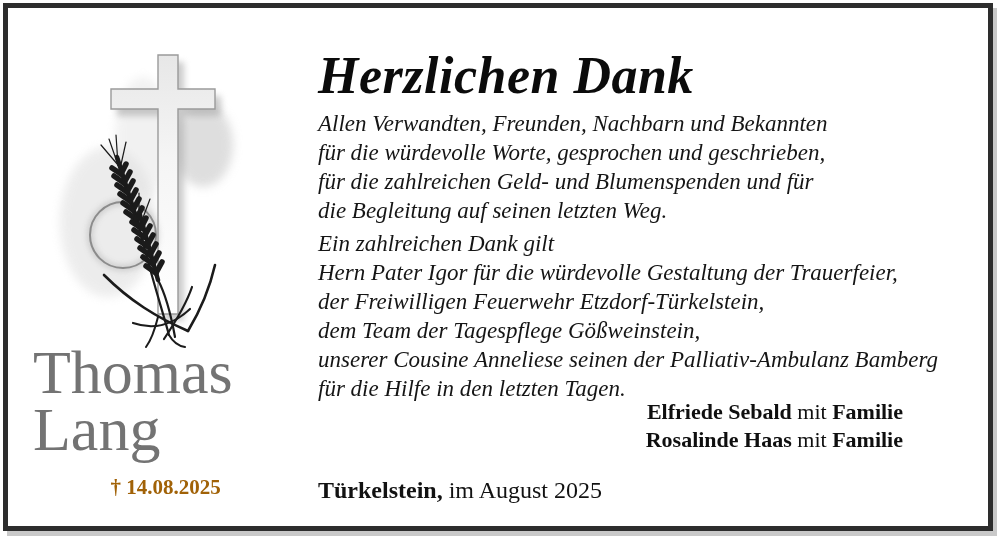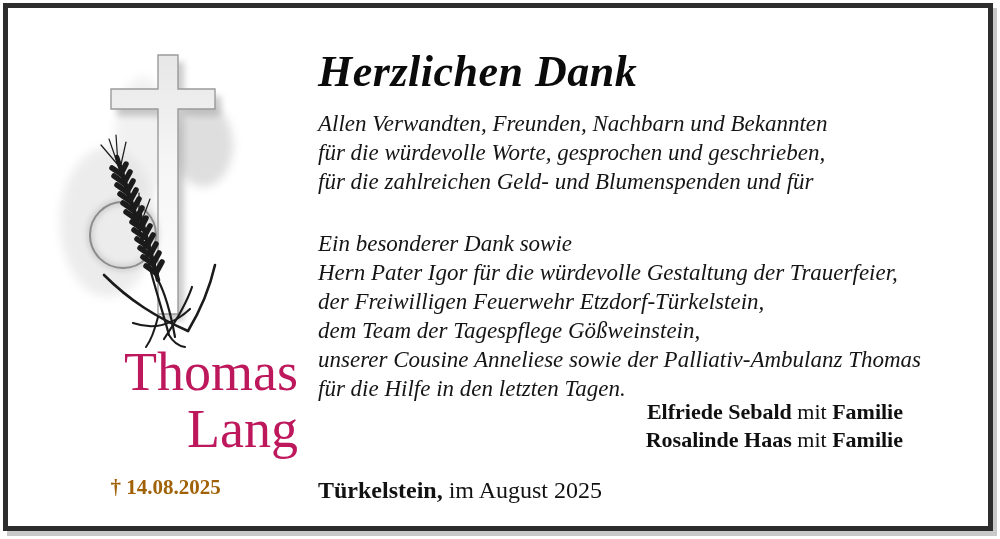--- a/index.html
+++ b/index.html
@@ -11,30 +11,30 @@
     border:5px solid #2d2d2d; background:#ffffff;
     box-shadow:4px 5px 0 #c9c9c9;
   }
 
   .illustration {
     position:absolute; left:30px; top:8px; width:240px; height:332px;
   }
 
   .deceased-name {
     position:absolute; left:25px; top:336px; width:265px;
-    text-align:right; font-size:54px; line-height:57px; color:#be185d;
+    text-align:left; font-size:62px; line-height:57px; color:#737373;
   }
   .death-date {
     position:absolute; left:25px; top:467px; width:265px;
     text-align:center; font-size:21px; font-weight:bold; color:#a16207;
   }
 
   .title {
     position:absolute; left:310px; top:38px;
-    font-size:44px; font-weight:bold; font-style:italic;
+    font-size:52px; font-weight:bold; font-style:italic;
     letter-spacing:0.5px; color:#0b0b0b; white-space:nowrap;
   }
 
   .para { position:absolute; left:310px; font-size:23px; line-height:29px; white-space:nowrap; color:#151515;font-style:italic; }
   .para-1 { top:101px; }
   .para-2 { top:221px; }
 
   .signatures {
     position:absolute; left:310px; top:390px; width:585px;
     text-align:right; font-size:22px; line-height:28px; white-space:nowrap; color:#0f0f0f;
@@ -147,28 +147,29 @@
   </div>
 
   <div class="death-date">† 14.08.2025</div>
 
   <div class="title">Herzlichen Dank</div>
 
   <div class="para para-1">
     <div>Allen Verwandten, Freunden, Nachbarn und Bekannten</div>
     <div>für die würdevolle Worte, gesprochen und geschrieben,</div>
     <div>für die zahlreichen Geld- und Blumenspenden und für</div>
+    <div>die Begleitung auf seinen letzten Weg.</div>
   </div>
 
   <div class="para para-2">
-    <div>Ein besonderer Dank sowie</div>
+    <div>Ein zahlreichen Dank gilt</div>
     <div>Hern Pater Igor für die würdevolle Gestaltung der Trauerfeier,</div>
     <div>der Freiwilligen Feuerwehr Etzdorf-Türkelstein,</div>
     <div>dem Team der Tagespflege Gößweinstein,</div>
-    <div>unserer Cousine Anneliese sowie der Palliativ-Ambulanz Thomas</div>
+    <div>unserer Cousine Anneliese seinen der Palliativ-Ambulanz Bamberg</div>
     <div>für die Hilfe in den letzten Tagen.</div>
   </div>
 
   <div class="signatures">
     <div><b>Elfriede Sebald</b> <span>mit</span> <b>Familie</b></div>
     <div><b>Rosalinde Haas</b> <span>mit</span> <b>Familie</b></div>
   </div>
 
   <div class="footer-line"><b>Türkelstein,</b> <span>im August 2025</span></div>
 

